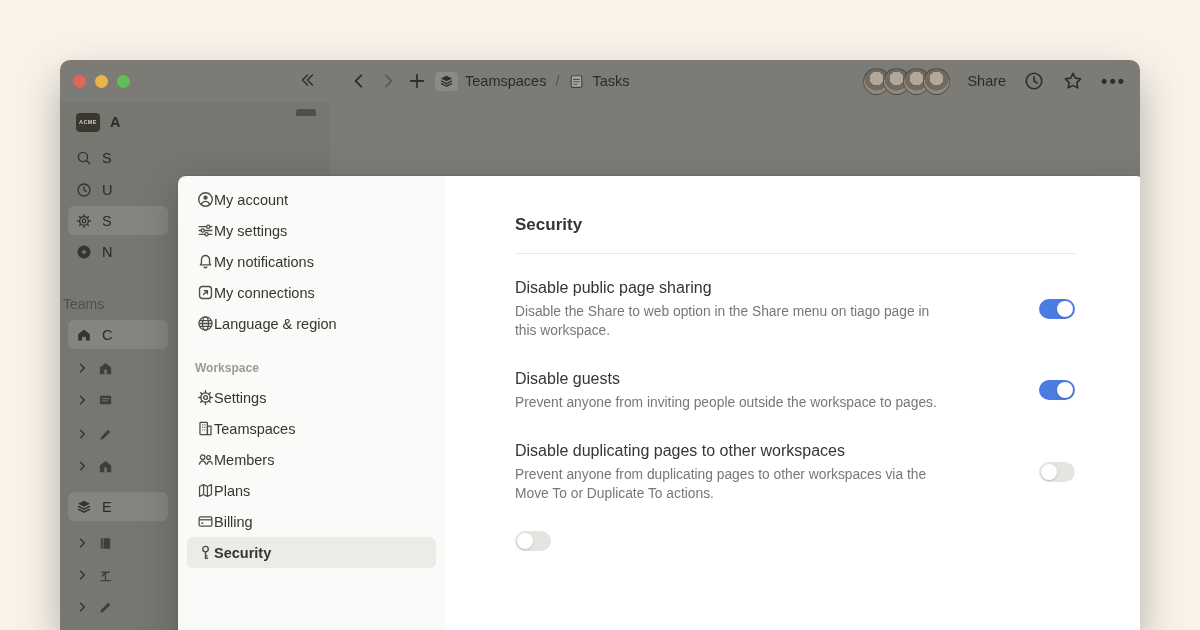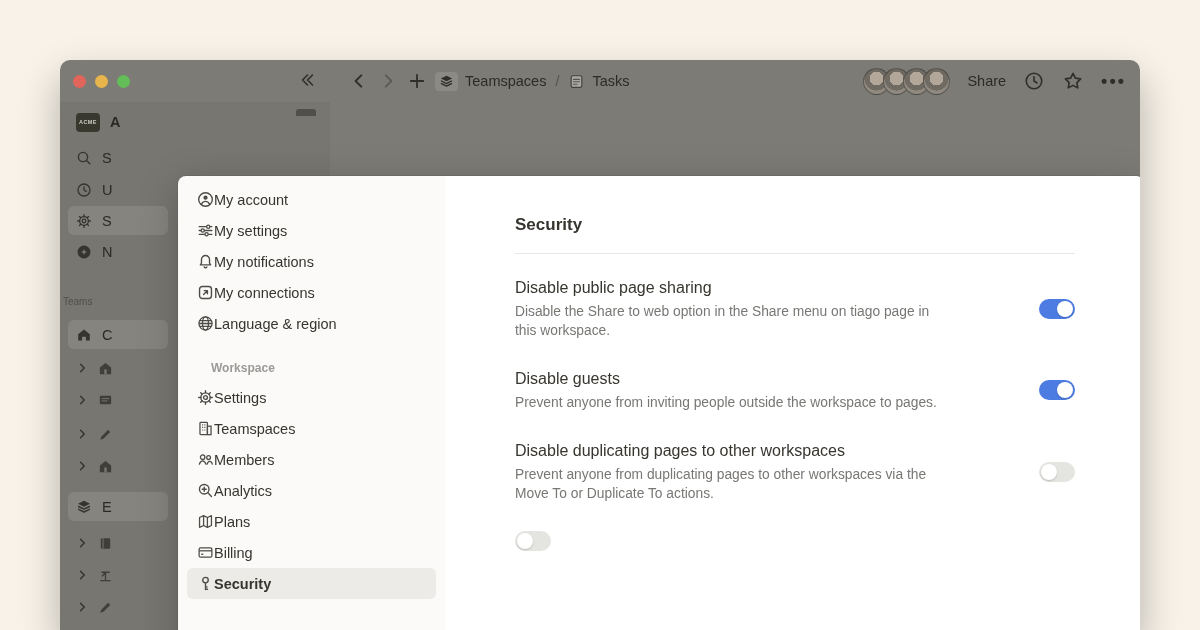--- a/index.html
+++ b/index.html
@@ -30,42 +30,42 @@
   .avatar:first-child{margin-left:0;}
   .share-label{font-size:14.5px;color:#2B2B27;text-align:right;}
   .dots{font-size:18px;letter-spacing:2px;color:#2F2E2A;font-weight:700;line-height:10px;}
 
   
   .bg-sidebar{position:absolute;left:0;top:42px;width:270px;bottom:0;background:#777671;}
   .bg-row{position:absolute;left:16px;height:30px;display:flex;align-items:center;gap:10px;
           font-size:14.5px;color:#2B2A26;white-space:nowrap;}
   .bg-row svg{flex:0 0 auto;color:#35342F;}
   .bg-hl{position:absolute;left:8px;width:100px;height:29px;border-radius:6px;background:#85847E;}
-  .bg-section{position:absolute;left:3px;font-size:10px;color:#504F4A;}
+  .bg-section{position:absolute;left:3px;font-size:14px;color:#504F4A;}
   .bg-chev{color:#4A4944;display:flex;}
   .acme-badge{width:24px;height:19px;background:#39382F;border-radius:4px;color:#CFCDC3;
               font-size:5.5px;font-weight:700;display:flex;align-items:center;justify-content:center;letter-spacing:.4px;}
   .compose-sliver{position:absolute;left:236px;top:49px;width:20px;height:7px;background:#504F4B;border-radius:3px 3px 0 0;}
 
   .bg-table{position:absolute;left:1024px;top:185px;width:56px;bottom:0;}
   .bg-trow{height:36px;display:flex;align-items:center;padding-left:3px;
            font-size:14.5px;color:#3B3A36;border-top:1px solid #8A8984;overflow:hidden;}
   .bg-trow.hdr{border-top:none;color:#61605C;}
   .bg-vline{position:absolute;left:1076px;top:185px;bottom:0;width:1px;background:#8A8984;}
 
   
   .modal{position:absolute;left:118px;top:116px;width:966px;height:514px;display:flex;
          border-radius:8px 8px 0 0;overflow:hidden;
          box-shadow:0 0 0 1px rgba(0,0,0,.06), 0 10px 40px rgba(0,0,0,.22);}
   .modal-nav{width:267px;flex:0 0 auto;background:#FBFAF8;padding-top:8px;box-sizing:border-box;}
   .nav-item{height:31px;margin:0 9px;padding:0 10px;border-radius:6px;display:flex;align-items:center;
             font-size:14.5px;color:#37352F;cursor:default;}
   .nav-item svg{width:17px;height:17px;color:#4D4C47;flex:0 0 auto;}
   .nav-item.selected{background:#ECEBE8;font-weight:700;}
-  .nav-section{margin:22px 33px 7px;font-size:12px;font-weight:700;color:#9B9A97;}
+  .nav-section{margin:22px 17px 7px;font-size:12px;font-weight:700;color:#9B9A97;}
 
   .modal-content{flex:1;background:#FFFFFF;padding:38px 69px 0 70px;box-sizing:border-box;}
   .sec-title{font-size:17px;font-weight:700;color:#37352F;line-height:22px;margin:0 0 17px;}
   .divider{border-top:1px solid #E8E7E4;margin-bottom:23px;}
   .setting-row{display:flex;justify-content:space-between;align-items:center;margin-bottom:28px;}
   .setting-text{max-width:445px;}
   .setting-title{font-size:16px;color:#37352F;line-height:22px;margin-bottom:3px;}
   .setting-desc{font-size:13.8px;color:#787774;line-height:1.38;max-width:432px;}
   .toggle{width:36px;height:20px;border-radius:11px;position:relative;flex:0 0 auto;cursor:pointer;}
   .toggle.on{background:#4C7CE2;}
@@ -395,27 +395,20 @@
         </div>
         <div class="nav-item">
           <svg viewBox="0 0 16 16" fill="none" stroke="currentColor" stroke-width="1.2" stroke-linecap="round">
               <circle cx="5.3" cy="5.8" r="2.1"></circle>
               <circle cx="10.9" cy="6.2" r="1.8"></circle>
               <path d="M2.2 12.4c.7-2 1.8-3.1 3.1-3.1s2.4 1.1 3.1 3.1M9.6 12.4c.5-1.7 1.3-2.6 2.4-2.6s1.9.9 2.4 2.6"></path>
             </svg>
           <span>Members</span>
         </div>
         <div class="nav-item">
-          <svg viewBox="0 0 16 16" fill="none" stroke="currentColor" stroke-width="1.3" stroke-linecap="round">
-              <circle cx="6.8" cy="6.8" r="4.5"></circle>
-              <path d="M10.2 10.2l3.4 3.4M6.8 4.9v3.8M4.9 6.8h3.8"></path>
-            </svg>
-          <span>Analytics</span>
-        </div>
-        <div class="nav-item">
           <svg viewBox="0 0 16 16" fill="none" stroke="currentColor" stroke-width="1.2" stroke-linejoin="round">
               <path d="M2.4 4.2l3.8-1.7 3.6 1.7 3.8-1.7v9.3l-3.8 1.7-3.6-1.7-3.8 1.7z"></path>
               <path d="M6.2 2.5v9.3M9.8 4.2v9.3"></path>
             </svg>
           <span>Plans</span>
         </div>
         <div class="nav-item">
           <svg viewBox="0 0 16 16" fill="none" stroke="currentColor" stroke-width="1.2">
               <rect x="2" y="3.6" width="12" height="8.8" rx="1.4"></rect>
               <path d="M2 6.4h12"></path>

